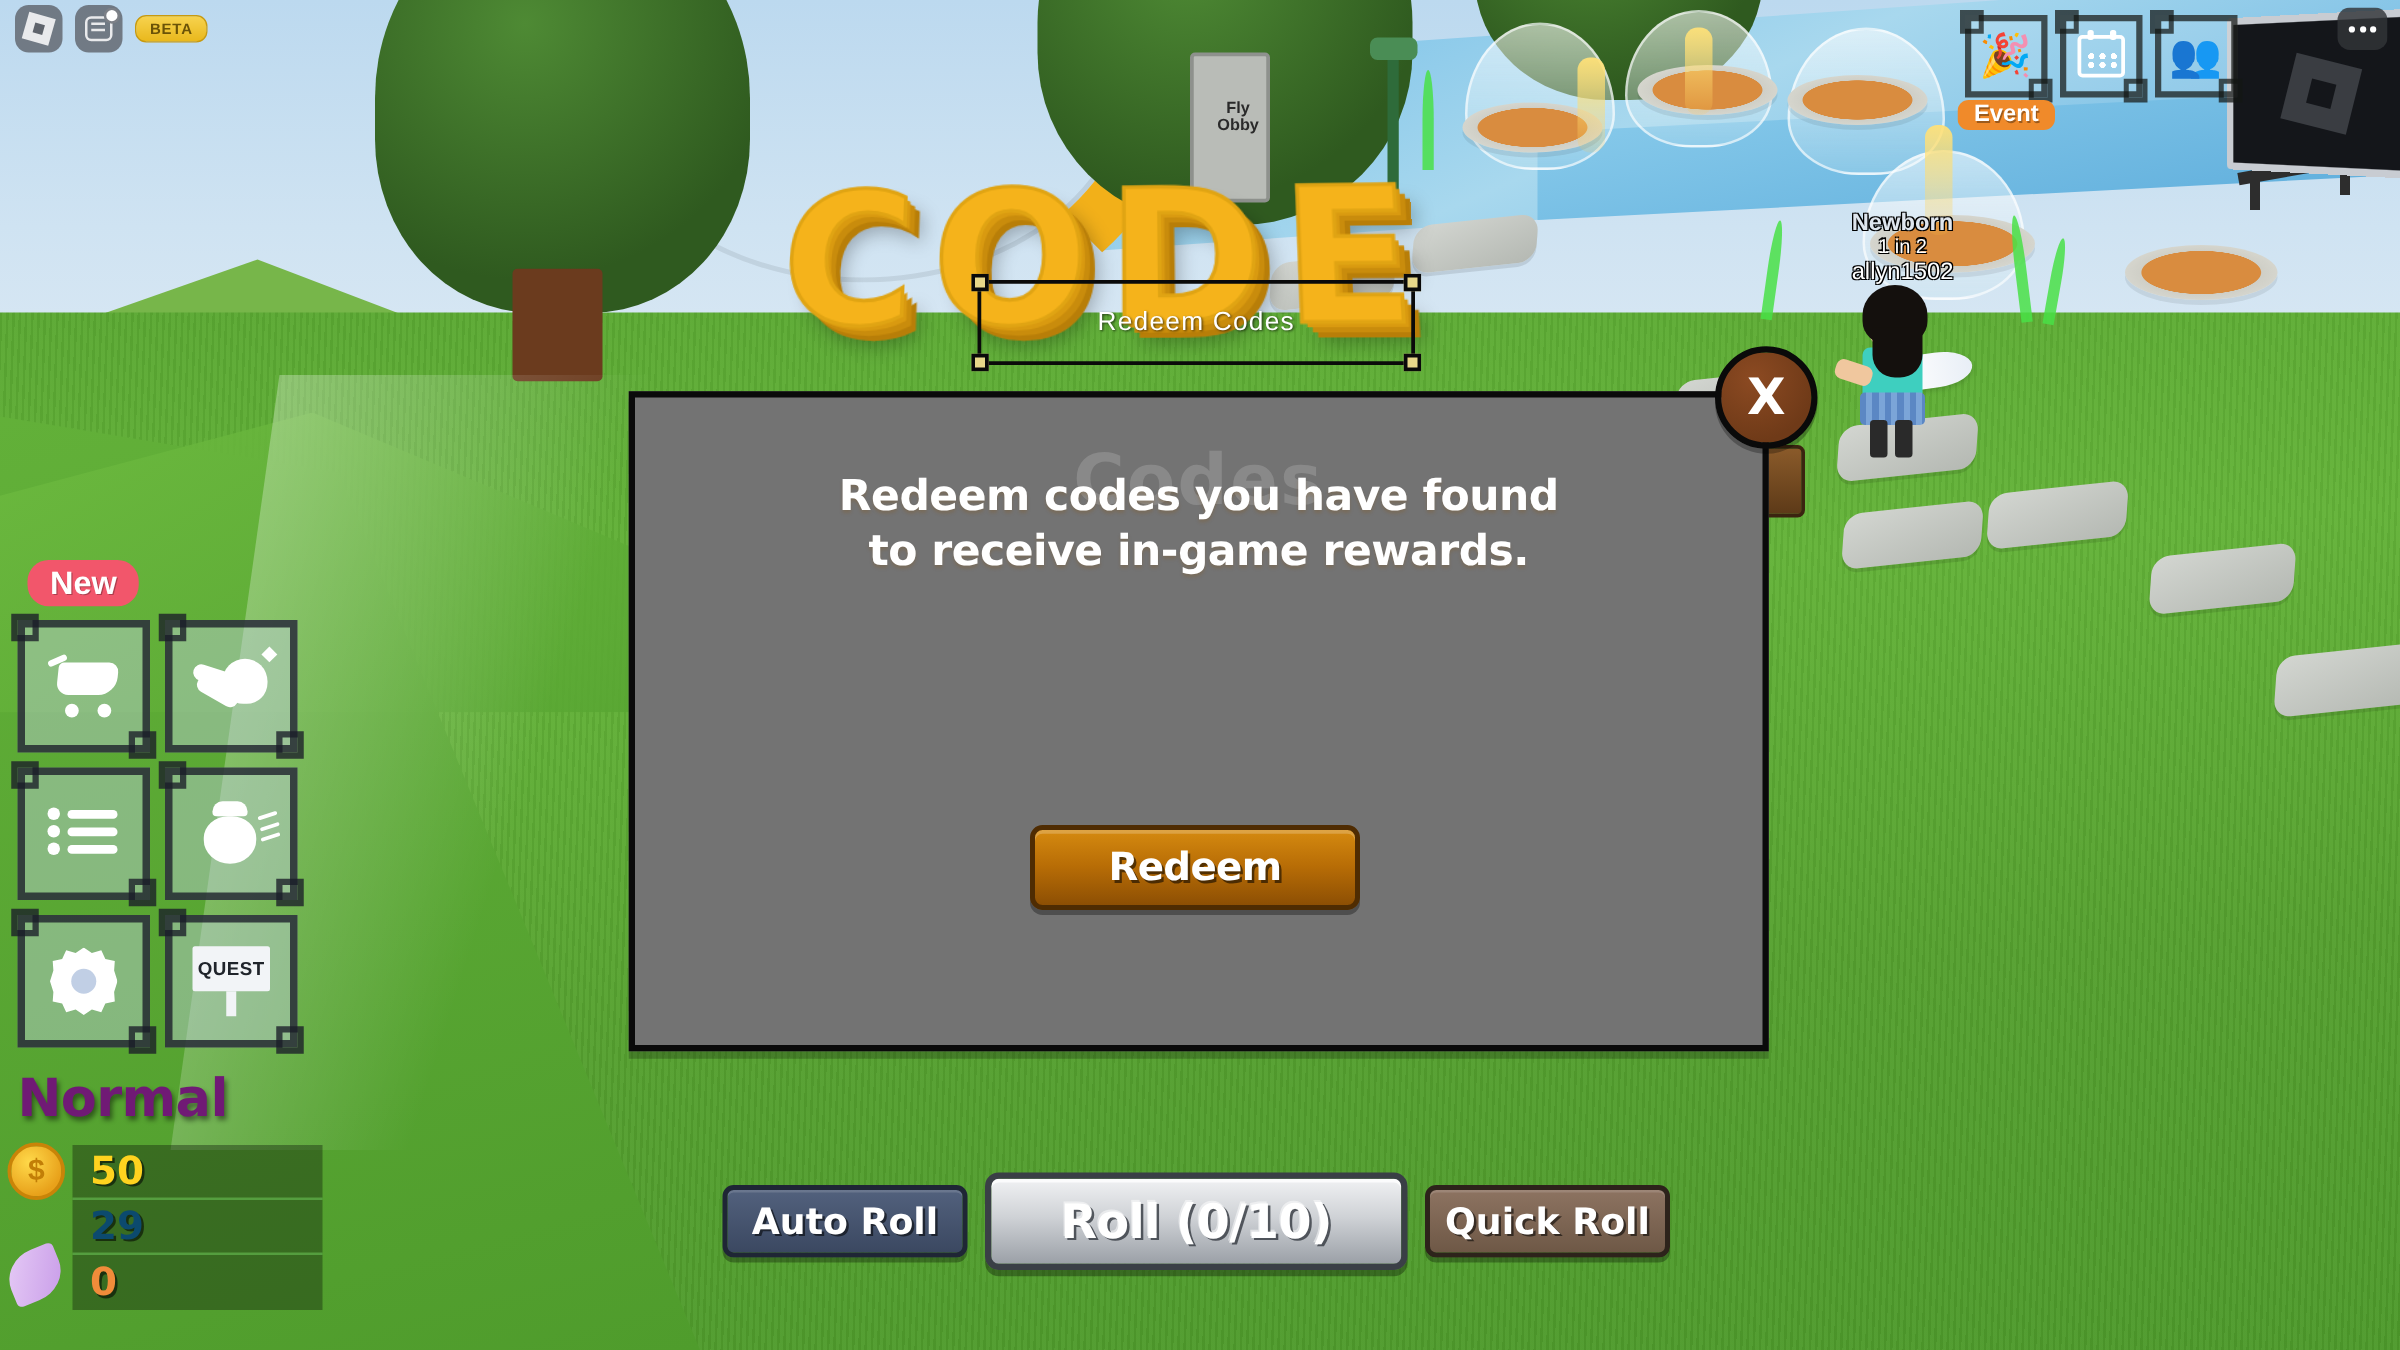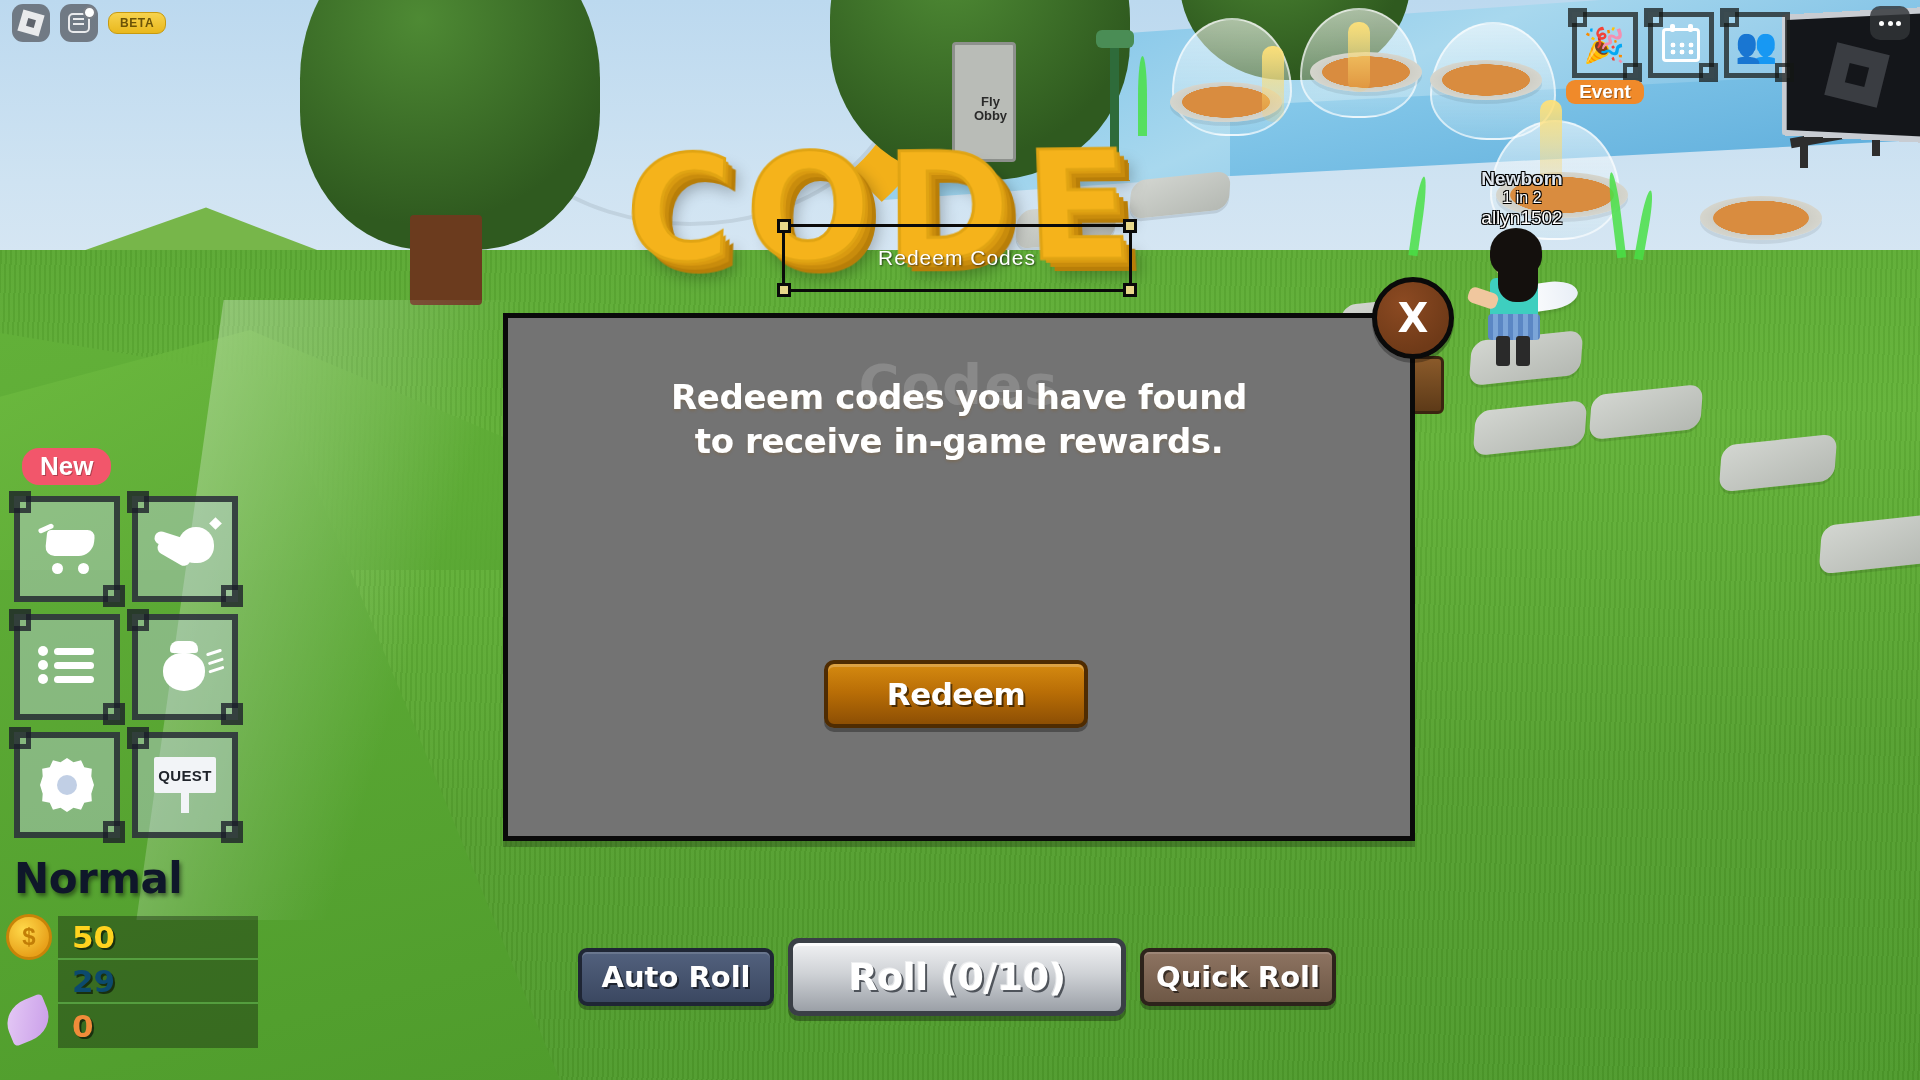--- a/index.html
+++ b/index.html
@@ -440,21 +440,21 @@
     display:flex; align-items:center; justify-content:center;
     color:#20242b; font-size:15px; font-weight:bold; letter-spacing:0.4px;
   }
   .ic-quest .pole {
     position:absolute; left:27px; top:36px; width:8px; height:20px; background:#f2f4f7;
   }
 
   
   .diff-label {
     position:absolute; left:14px; top:854px;
-    color:#0f172a; font-size:42px; font-weight:900;
+    color:#701a75; font-size:42px; font-weight:900;
     font-family:"DejaVu Sans", sans-serif;
     text-shadow: 2px 3px 4px rgba(0,0,0,0.45);
     letter-spacing:-0.5px;
   }
   .stats { position:absolute; left:58px; top:916px; width:200px; }
   .stat-row {
     position:relative; height:44px;
     background: rgba(18,30,12,0.40);
     border-bottom:2px solid rgba(120,220,100,0.45);
     display:flex; align-items:center;
@@ -530,21 +530,21 @@
     <div class="hill-ridge"></div>
 
     <div class="arch"></div>
 
     <div class="tree" style="left:300px; top:-80px; width:300px; height:330px; border-radius:48% 48% 42% 42%;"></div>
     <div class="tree-trunk" style="left:410px; top:215px; width:72px; height:90px; border-radius:4px;"></div>
     <div class="tree" style="left:830px; top:-120px; width:300px; height:300px; border-radius:46%;"></div>
     <div class="tree" style="left:1180px; top:-130px; width:230px; height:210px; border-radius:46%;"></div>
 
     <div class="sign-post" style="left:952px; top:42px; width:64px; height:120px;">
-      <div class="sign-text" style="top:50px; white-space:pre-line;padding-left:13px;">Fly
+      <div class="sign-text" style="top:34px; white-space:pre-line;padding-left:13px;">Fly
 Obby</div>
     </div>
 
     <div style="position:absolute; left:1110px; top:40px; width:9px; height:130px; background:#2e6b3a;"></div>
     <div style="position:absolute; left:1096px; top:30px; width:38px; height:18px; background:#4a8d55; border-radius:6px;"></div>
 
     <div class="dome" style="left:1172px; top:18px; width:120px; height:118px;"></div>
     <div class="dome" style="left:1300px; top:8px; width:118px; height:110px;"></div>
     <div class="dome" style="left:1430px; top:22px; width:126px; height:118px;"></div>
     <div class="dome" style="left:1490px; top:120px; width:130px; height:120px;"></div>

